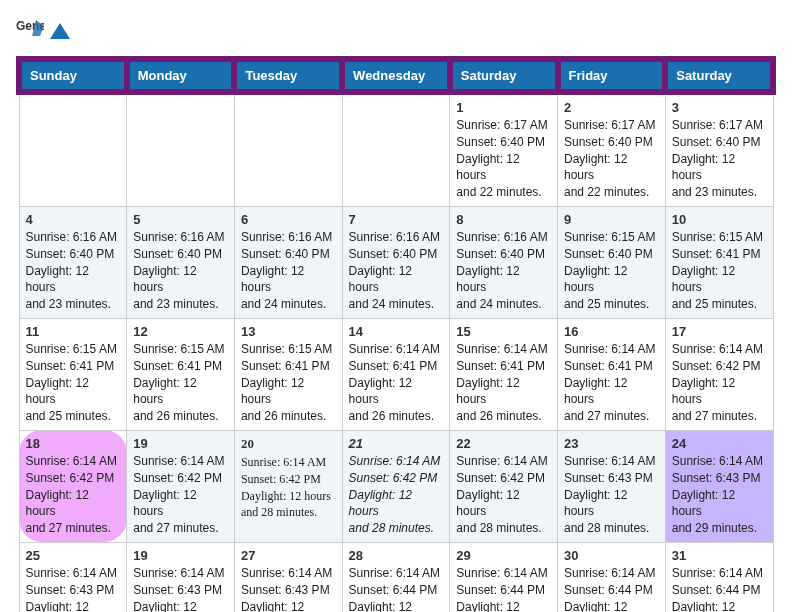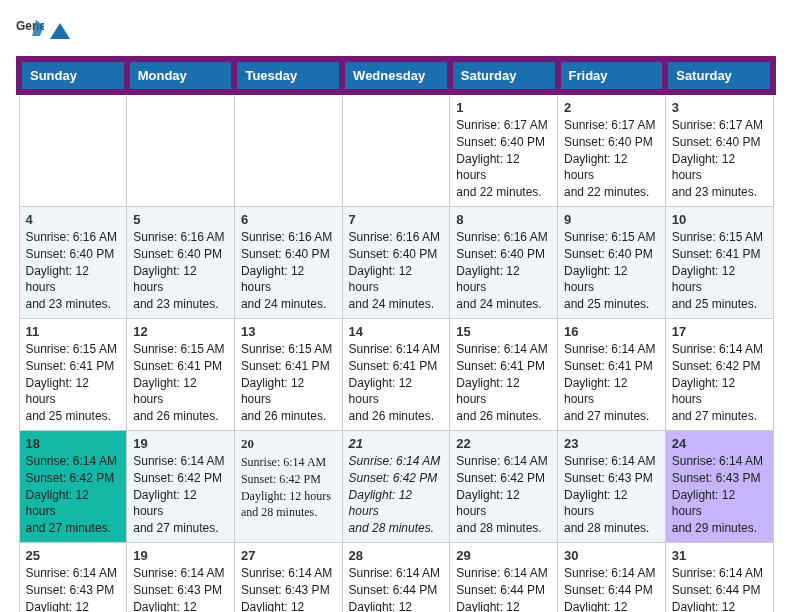--- a/index.html
+++ b/index.html
@@ -239,21 +239,21 @@
         </td>
         <td>
           <span class="day-number">17</span>
           <div class="day-info" style="white-space: pre-line;">Sunrise: 6:14 AM
 Sunset: 6:42 PM
 Daylight: 12 hours
 and 27 minutes.</div>
         </td>
       </tr>
       <tr>
-        <td style="background-color: #14b8a6;">
+        <td style="background-color: #f0abfc; border-radius: 23px;">
           <span class="day-number">18</span>
           <div class="day-info" style="white-space: pre-line;">Sunrise: 6:14 AM
 Sunset: 6:42 PM
 Daylight: 12 hours
 and 27 minutes.</div>
         </td>
         <td style="background-color: rgb(240, 245, 250);">
           <span class="day-number">19</span>
           <div class="day-info" style="white-space: pre-line;">Sunrise: 6:14 AM
 Sunset: 6:42 PM

